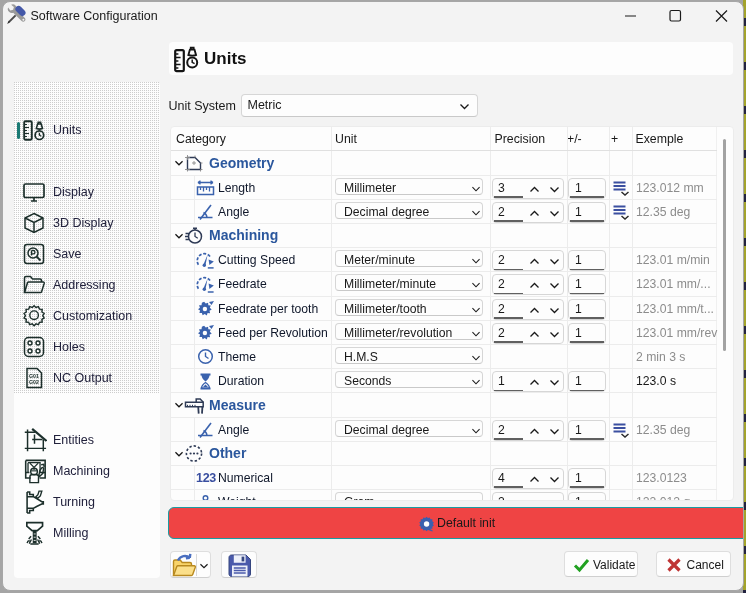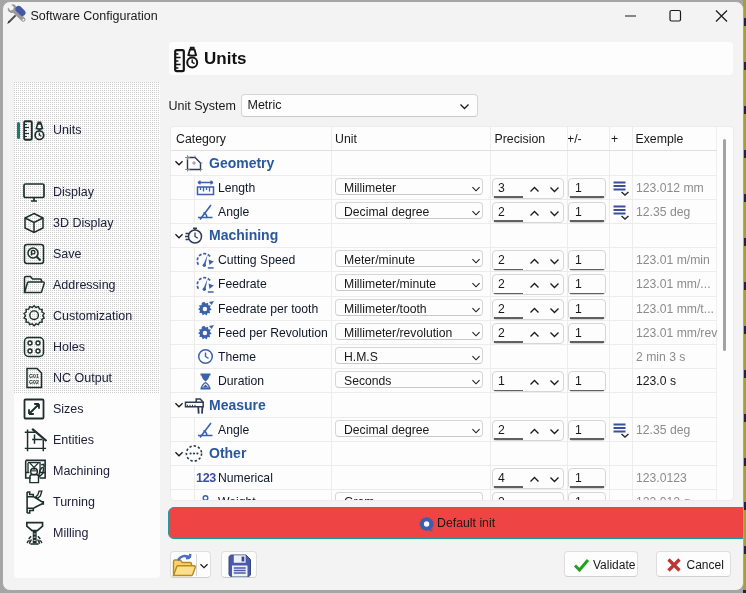--- a/index.html
+++ b/index.html
@@ -148,27 +148,20 @@
           <div class="lbl">Holes</div>
         </div>
 <div class="item" style="top:281px">
           <svg width="24" height="24" viewBox="0 0 24 24">
 <path d="M5 2.5 H15 L19.5 7 V21.5 H5 Z" stroke="#1c2f2b" fill="none" stroke-width="1.5"></path>
 <text x="7" y="12" font-size="5.2" font-weight="bold" fill="#1c2f2b" stroke="none" font-family="Liberation Sans">G01</text>
 <text x="7" y="18" font-size="5.2" font-weight="bold" fill="#1c2f2b" stroke="none" font-family="Liberation Sans">G02</text>
 </svg>
           <div class="lbl">NC Output</div>
         </div>
-<div class="item" style="top:312px">
-          <svg width="24" height="24" viewBox="0 0 24 24">
-<rect x="2.5" y="2.5" width="19" height="19" rx="1" stroke="#1c2f2b" fill="none" stroke-width="1.8"></rect>
-<path d="M7 17 L17 7 M7 17 V12.2 M7 17 H11.8 M17 7 H12.2 M17 7 V11.8" stroke="#1c2f2b" stroke-width="1.8" fill="none"></path>
-</svg>
-          <div class="lbl">Sizes</div>
-        </div>
 <div class="item" style="top:343px">
           <svg width="25" height="25" viewBox="0 0 27 27">
 <path d="M6 1.5 V25 M3 4.5 H14 M3 22 H26 M23 12.5 V25 M13.5 7 V17 M11 12.5 H22" stroke="#1c2f2b" fill="none" stroke-width="1.6"></path>
 <path d="M11 1 L26.5 14" stroke="#1c2f2b" fill="none" stroke-width="2.4"></path>
 </svg>
           <div class="lbl">Entities</div>
         </div>
 <div class="item" style="top:374px">
           <svg width="25" height="25" viewBox="0 0 27 27">
 <path d="M4 1.5 H25 V20.5 H19 M9.5 20.5 H4 V1.5" stroke="#1c2f2b" fill="none" stroke-width="1.7"></path>

